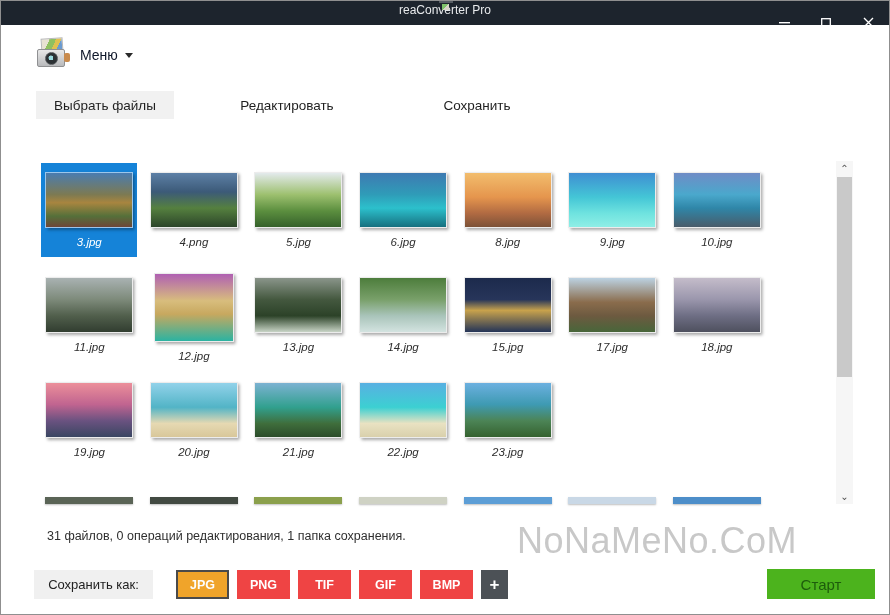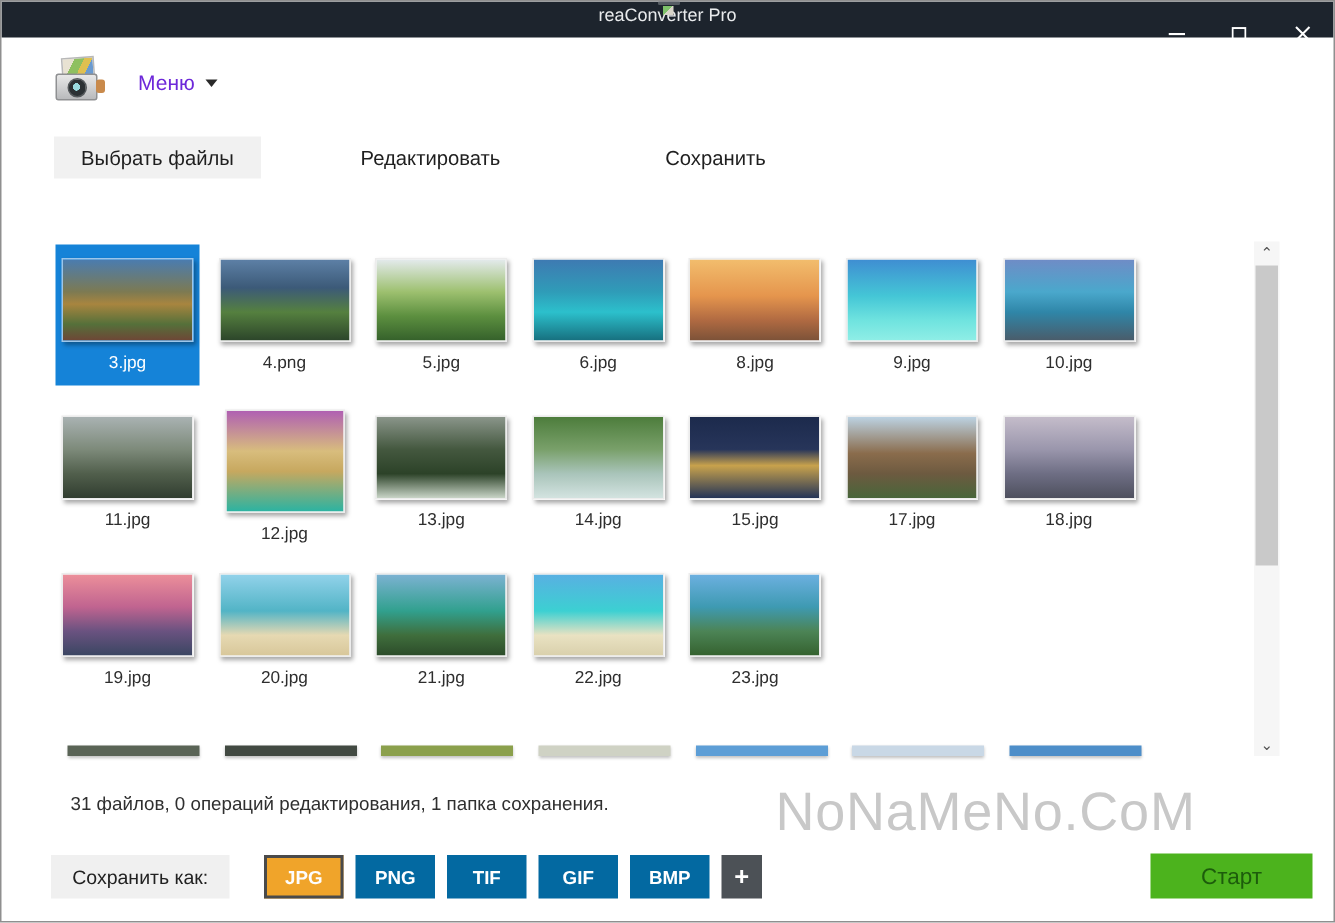--- a/index.html
+++ b/index.html
@@ -26,21 +26,21 @@
   .menu-row { position:absolute; top:36px; left:34px; display:flex; align-items:center; }
   .logo { position:relative; width:36px; height:36px; }
   .logo .photo { position:absolute; left:6px; top:1px; width:22px; height:14px;
                  background:linear-gradient(120deg,#e8e2d2 0 30%, #8fc060 30% 55%, #e0c050 55% 75%, #6a9ad0 75% 100%);
                  border:1px solid #b8b8b8; transform:rotate(-4deg); }
   .logo .body { position:absolute; left:2px; top:12px; width:28px; height:18px;
                 background:linear-gradient(180deg,#e8e8e8,#b9babc); border:1px solid #8f9092; border-radius:2px; }
   .logo .lens { position:absolute; left:10px; top:15px; width:13px; height:13px; border-radius:50%;
                 background:radial-gradient(circle at 45% 45%, #9adbe0 0 28%, #2c3134 30% 100%); border:1px solid #55595c; }
   .logo .accent { position:absolute; right:1px; top:16px; width:6px; height:9px; background:#c98a4b; border-radius:2px; }
-  .menu-btn { display:flex; align-items:center; margin-left:21px; font-size:14px; color:#6d28d9; cursor:default; }
+  .menu-btn { display:flex; align-items:center; margin-left:9px; font-size:14px; color:#0f172a; cursor:default; }
   .caret { display:inline-block; margin-left:7px; width:0; height:0;
            border-left:4px solid transparent; border-right:4px solid transparent; border-top:5px solid #2a2a2a; }
 
   
   .tabs { position:absolute; top:90px; left:35px; height:28px; display:flex; }
   .tab { height:28px; display:flex; align-items:center; justify-content:center;
          font-size:13.5px; color:#1f1f1f; cursor:default; }
   .tab.active { background:#f1f1f1; }
   .tab-1 { width:138px; }
   .tab-2 { width:130px; margin-left:48px; }
@@ -55,21 +55,21 @@
   .add-files .lbl { font-size:13.5px; color:#1f1f1f; }
   .small-caret { display:inline-block; margin-left:12px; width:0; height:0;
                  border-left:4px solid transparent; border-right:4px solid transparent; border-top:4px solid #3a3a3a; }
   .tools-btn { position:absolute; right:4px; top:4px; display:flex; align-items:center; cursor:default; }
   .wrench { font-size:15px; color:#8a8a8a; transform:rotate(0deg); margin-right:4px; }
   .toolbar-divider { position:absolute; left:0; right:0; bottom:-3px; height:1px; background:#cfcfcf; }
 
   
   .grid { position:absolute; left:36px; top:162px; width:734px;
           display:grid; grid-template-columns:repeat(7,104.6px); grid-auto-rows:105px; }
-  .cell { display:flex; justify-content:flex-start; }
+  .cell { display:flex; justify-content:center;font-style:italic; }
   .tilebox { width:96px; height:94px; display:flex; flex-direction:column; align-items:center;
              padding-top:9px; cursor:default; }
   .tilebox.selected { background:#1583d8; }
   .thumb { width:88px; height:56px; border:1px solid #ececec; background:#ccc;
            box-shadow:1.5px 2px 3px rgba(0,0,0,0.35); }
   .thumb.tall { width:80px; height:70px; margin-top:-4px; }
   .fname { margin-top:8px; font-size:11.5px; color:#2e2e2e; }
   .tilebox.selected .fname { color:#fff; }
   .tilebox.selected .thumb { border-color:#9cc6ea; }
   .partial-row { position:absolute; left:36px; top:496px; width:734px; display:flex; }
@@ -84,21 +84,21 @@
   .scroll-thumb { position:absolute; left:1px; top:16px; width:15px; height:200px; background:#c9c9c9; cursor:default; }
 
   
   .status { position:absolute; left:46px; top:528px; font-size:12.5px; color:#2f2f2f; }
   .watermark { position:absolute; left:516px; top:519px; font-size:36px; color:#c8c8c8; letter-spacing:0.5px; }
 
   
   .saveas-btn { position:absolute; left:33px; top:569px; width:119px; height:29px; background:#f0f0f0;
                 display:flex; align-items:center; justify-content:center; font-size:13px; color:#222; cursor:default; }
   .formats { position:absolute; left:175px; top:569px; display:flex; }
-  .fmt-btn { width:53px; height:29px; margin-right:8px; background:#0369a1; color:#fff;
+  .fmt-btn { width:53px; height:29px; margin-right:8px; background:#ef4444; color:#fff;
              display:flex; align-items:center; justify-content:center;
              font-size:12.5px; font-weight:bold; cursor:default; }
   .fmt-btn.selected { background:#f0a42a; border:2px solid #4a4a4a; color:#fdfdfd; }
   .fmt-add { width:27px; height:29px; background:#4c5156; color:#fff; font-size:17px; font-weight:bold;
              display:flex; align-items:center; justify-content:center; cursor:default; }
   .start-btn { position:absolute; left:766px; top:568px; width:108px; height:30px; background:#4cb31d;
                display:flex; align-items:center; justify-content:center;
                font-size:15px; color:#1d5c0c; cursor:default; }
 </style>
 </head>

